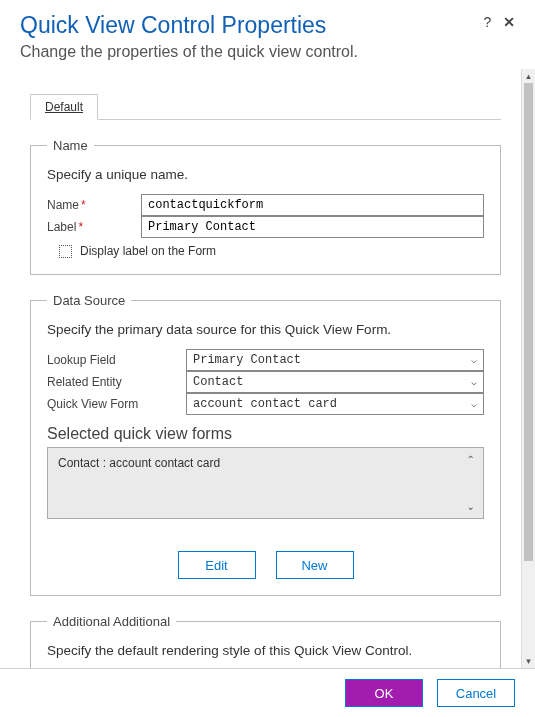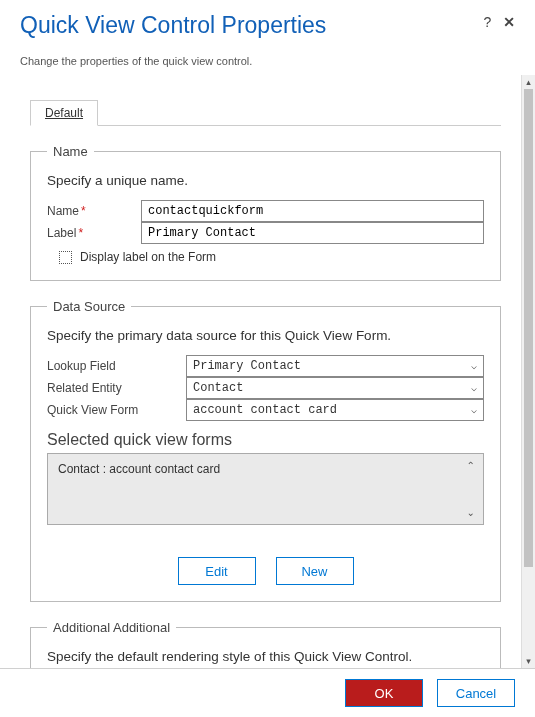--- a/index.html
+++ b/index.html
@@ -22,23 +22,23 @@
   .header {
     padding: 12px 20px 8px 20px;
     position: relative;
   }
   .title {
     font-size: 23px;
     font-weight: 300;
     color: #1160B7;
   }
   .subtitle {
-    font-size: 11px;
+    font-size: 16px;
     color: #555;
-    margin-top: 16px;
+    margin-top: 4px;
   }
   .titlebar-icons {
     position: absolute;
     top: 14px;
     right: 20px;
     display: flex;
     gap: 12px;
     color: #444;
   }
   .titlebar-icons span { cursor: pointer; font-size: 14px; }
@@ -197,21 +197,21 @@
     background: #fff;
     width: 78px;
     height: 28px;
     font-size: 13px;
     cursor: pointer;
     display: flex;
     align-items: center;
     justify-content: center;
   }
   .btn.primary {
-    background: #b91c1c;
+    background: #a21caf;
     color: #fff;
   }
 
   .footer {
     border-top: 1px solid #d0d0d0;
     padding: 10px 20px;
     display: flex;
     justify-content: flex-end;
     gap: 14px;
     background: #fff;

